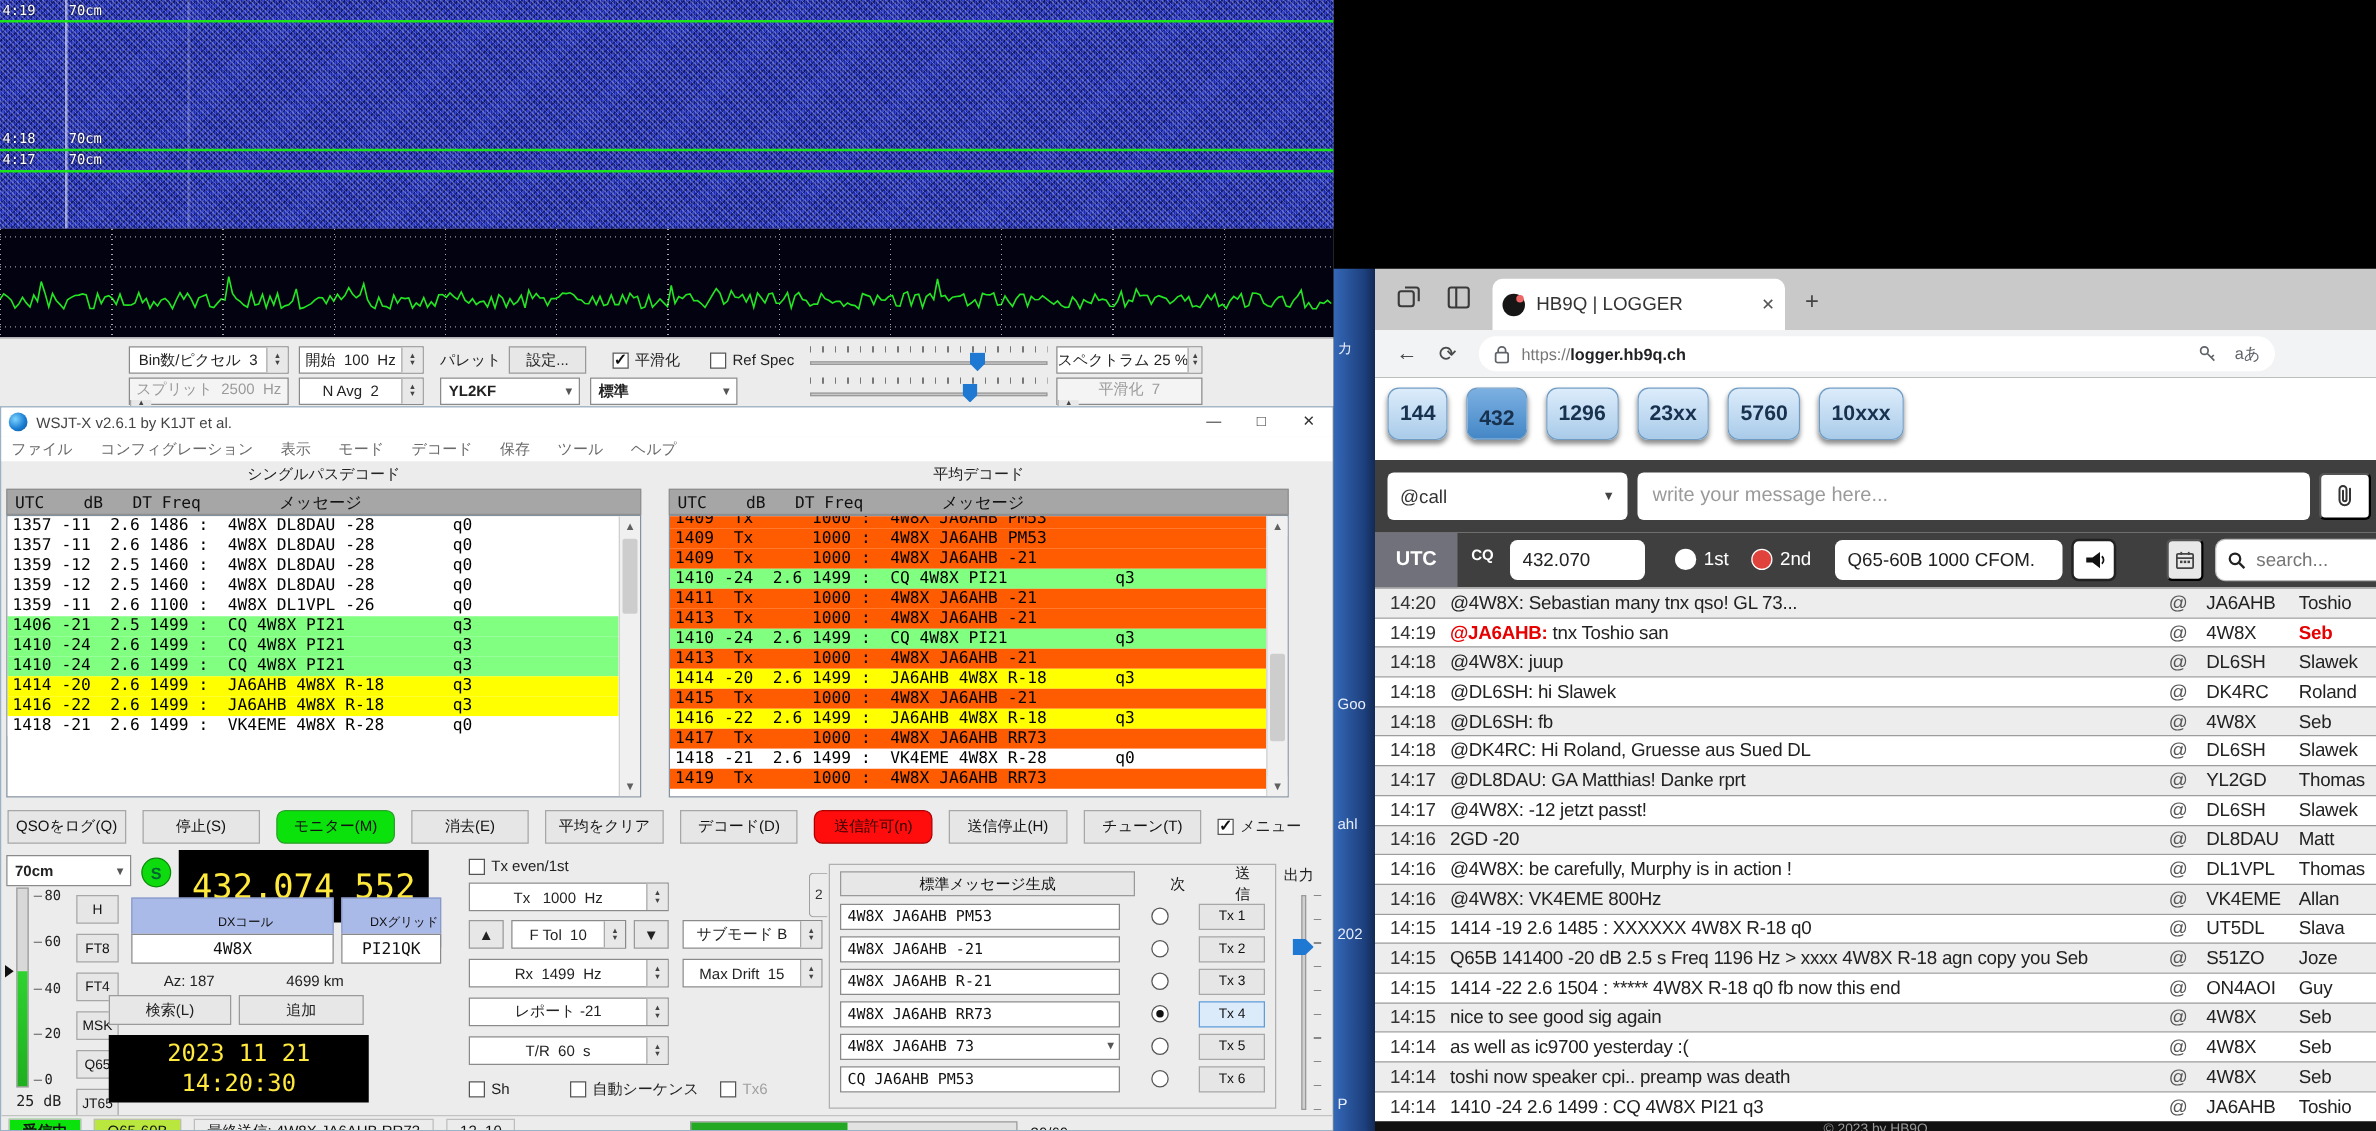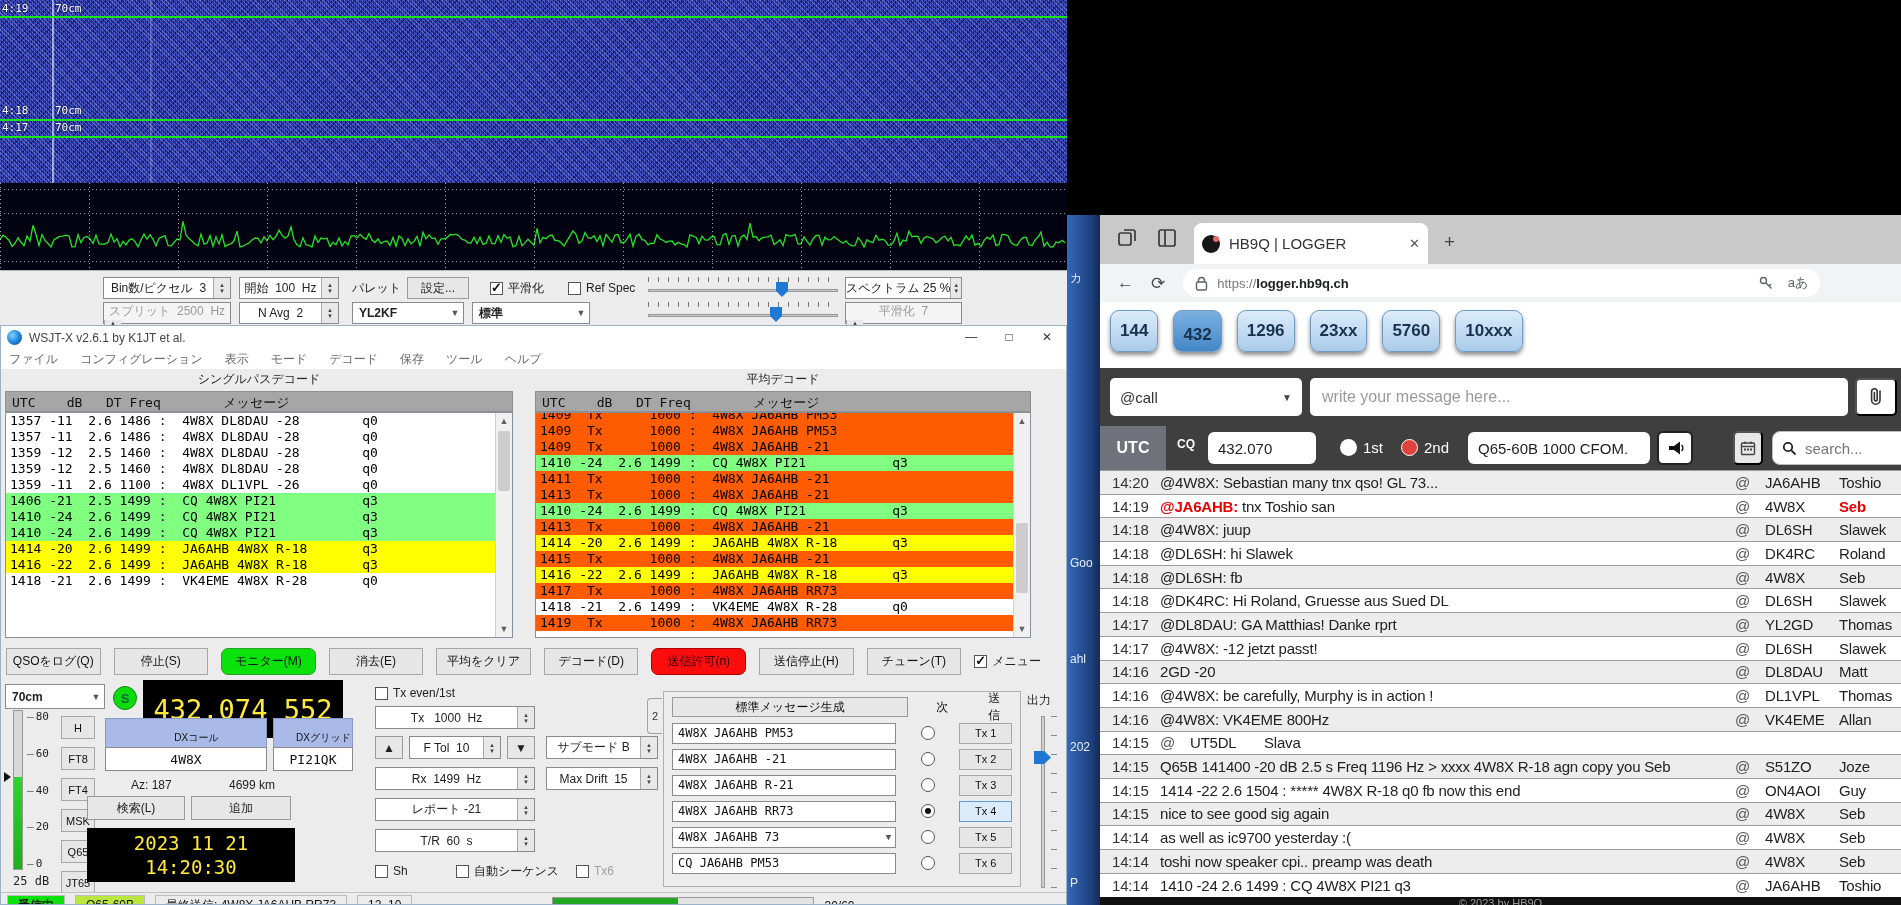--- a/index.html
+++ b/index.html
@@ -719,20 +719,21 @@
         </div>
         <div class="chat-row even">
           <span class="c-time">14:16</span>
           <span class="c-msg"><b></b><span>@4W8X: VK4EME 800Hz</span></span>
           <span class="c-at">@</span>
           <span class="c-call">VK4EME</span>
           <span class="c-name">Allan</span>
         </div>
         <div class="chat-row odd">
           <span class="c-time">14:15</span>
+          <span class="c-msg"><b></b><span>1414 -19 2.6 1485 : XXXXXX 4W8X R-18 q0</span></span>
           <span class="c-at">@</span>
           <span class="c-call">UT5DL</span>
           <span class="c-name">Slava</span>
         </div>
         <div class="chat-row even">
           <span class="c-time">14:15</span>
           <span class="c-msg"><b></b><span>Q65B 141400 -20 dB 2.5 s Freq 1196 Hz &gt; xxxx 4W8X R-18 agn copy you Seb</span></span>
           <span class="c-at">@</span>
           <span class="c-call">S51ZO</span>
           <span class="c-name">Joze</span>

